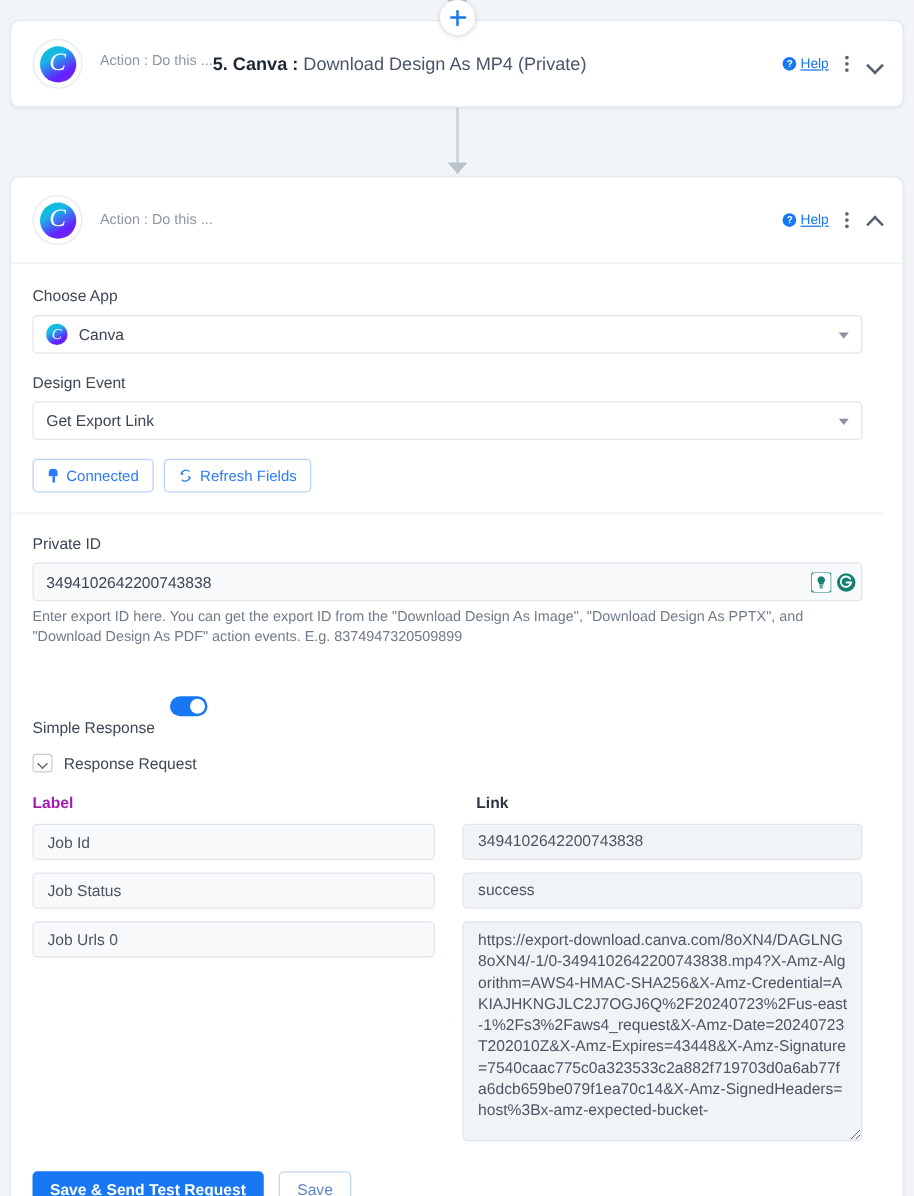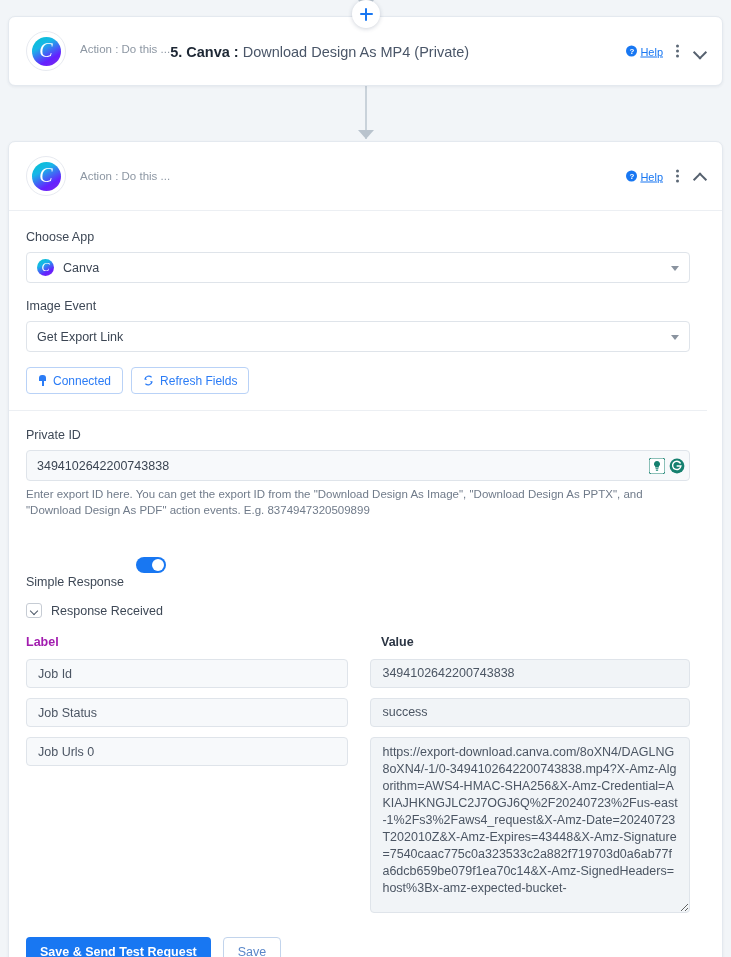--- a/index.html
+++ b/index.html
@@ -274,21 +274,21 @@
 
       <div class="field-label">Choose App</div>
       <div class="select-box">
         <span class="app-mini">
             <span class="canva-dot sm">C</span>
           </span>
         <span>Canva</span>
         <span class="caret"></span>
       </div>
 
-      <div class="field-label">Image Event</div>
+      <div class="field-label">Design Event</div>
       <div class="select-box">
         <span>Get Export Link</span>
         <span class="caret"></span>
       </div>
 
       <div class="btn-row">
         <button class="pill-btn">
           <span class="plug-ico"></span>
           <span>Connected</span>
         </button>
@@ -326,26 +326,26 @@
 
       <div class="toggle-row">
         <span class="toggle-label">Simple Response</span>
         <span class="switch">
             <span class="knob"></span>
           </span>
       </div>
 
       <div class="resp-row">
         <span class="mini-chev"></span>
-        <span class="resp-label">Response Received</span>
+        <span class="resp-label">Response Request</span>
       </div>
 
       <div class="lv-head">
         <span class="lh">Label</span>
-        <span class="rh">Value</span>
+        <span class="rh">Link</span>
       </div>
 
       <div class="lv-row">
         <input class="lv-label" type="text" value="Job Id" style="">
         <textarea class="lv-value h1" style="">3494102642200743838</textarea>
       </div>
 
       <div class="lv-row">
         <input class="lv-label" type="text" value="Job Status" style="">
         <textarea class="lv-value h1" style="">success</textarea>

